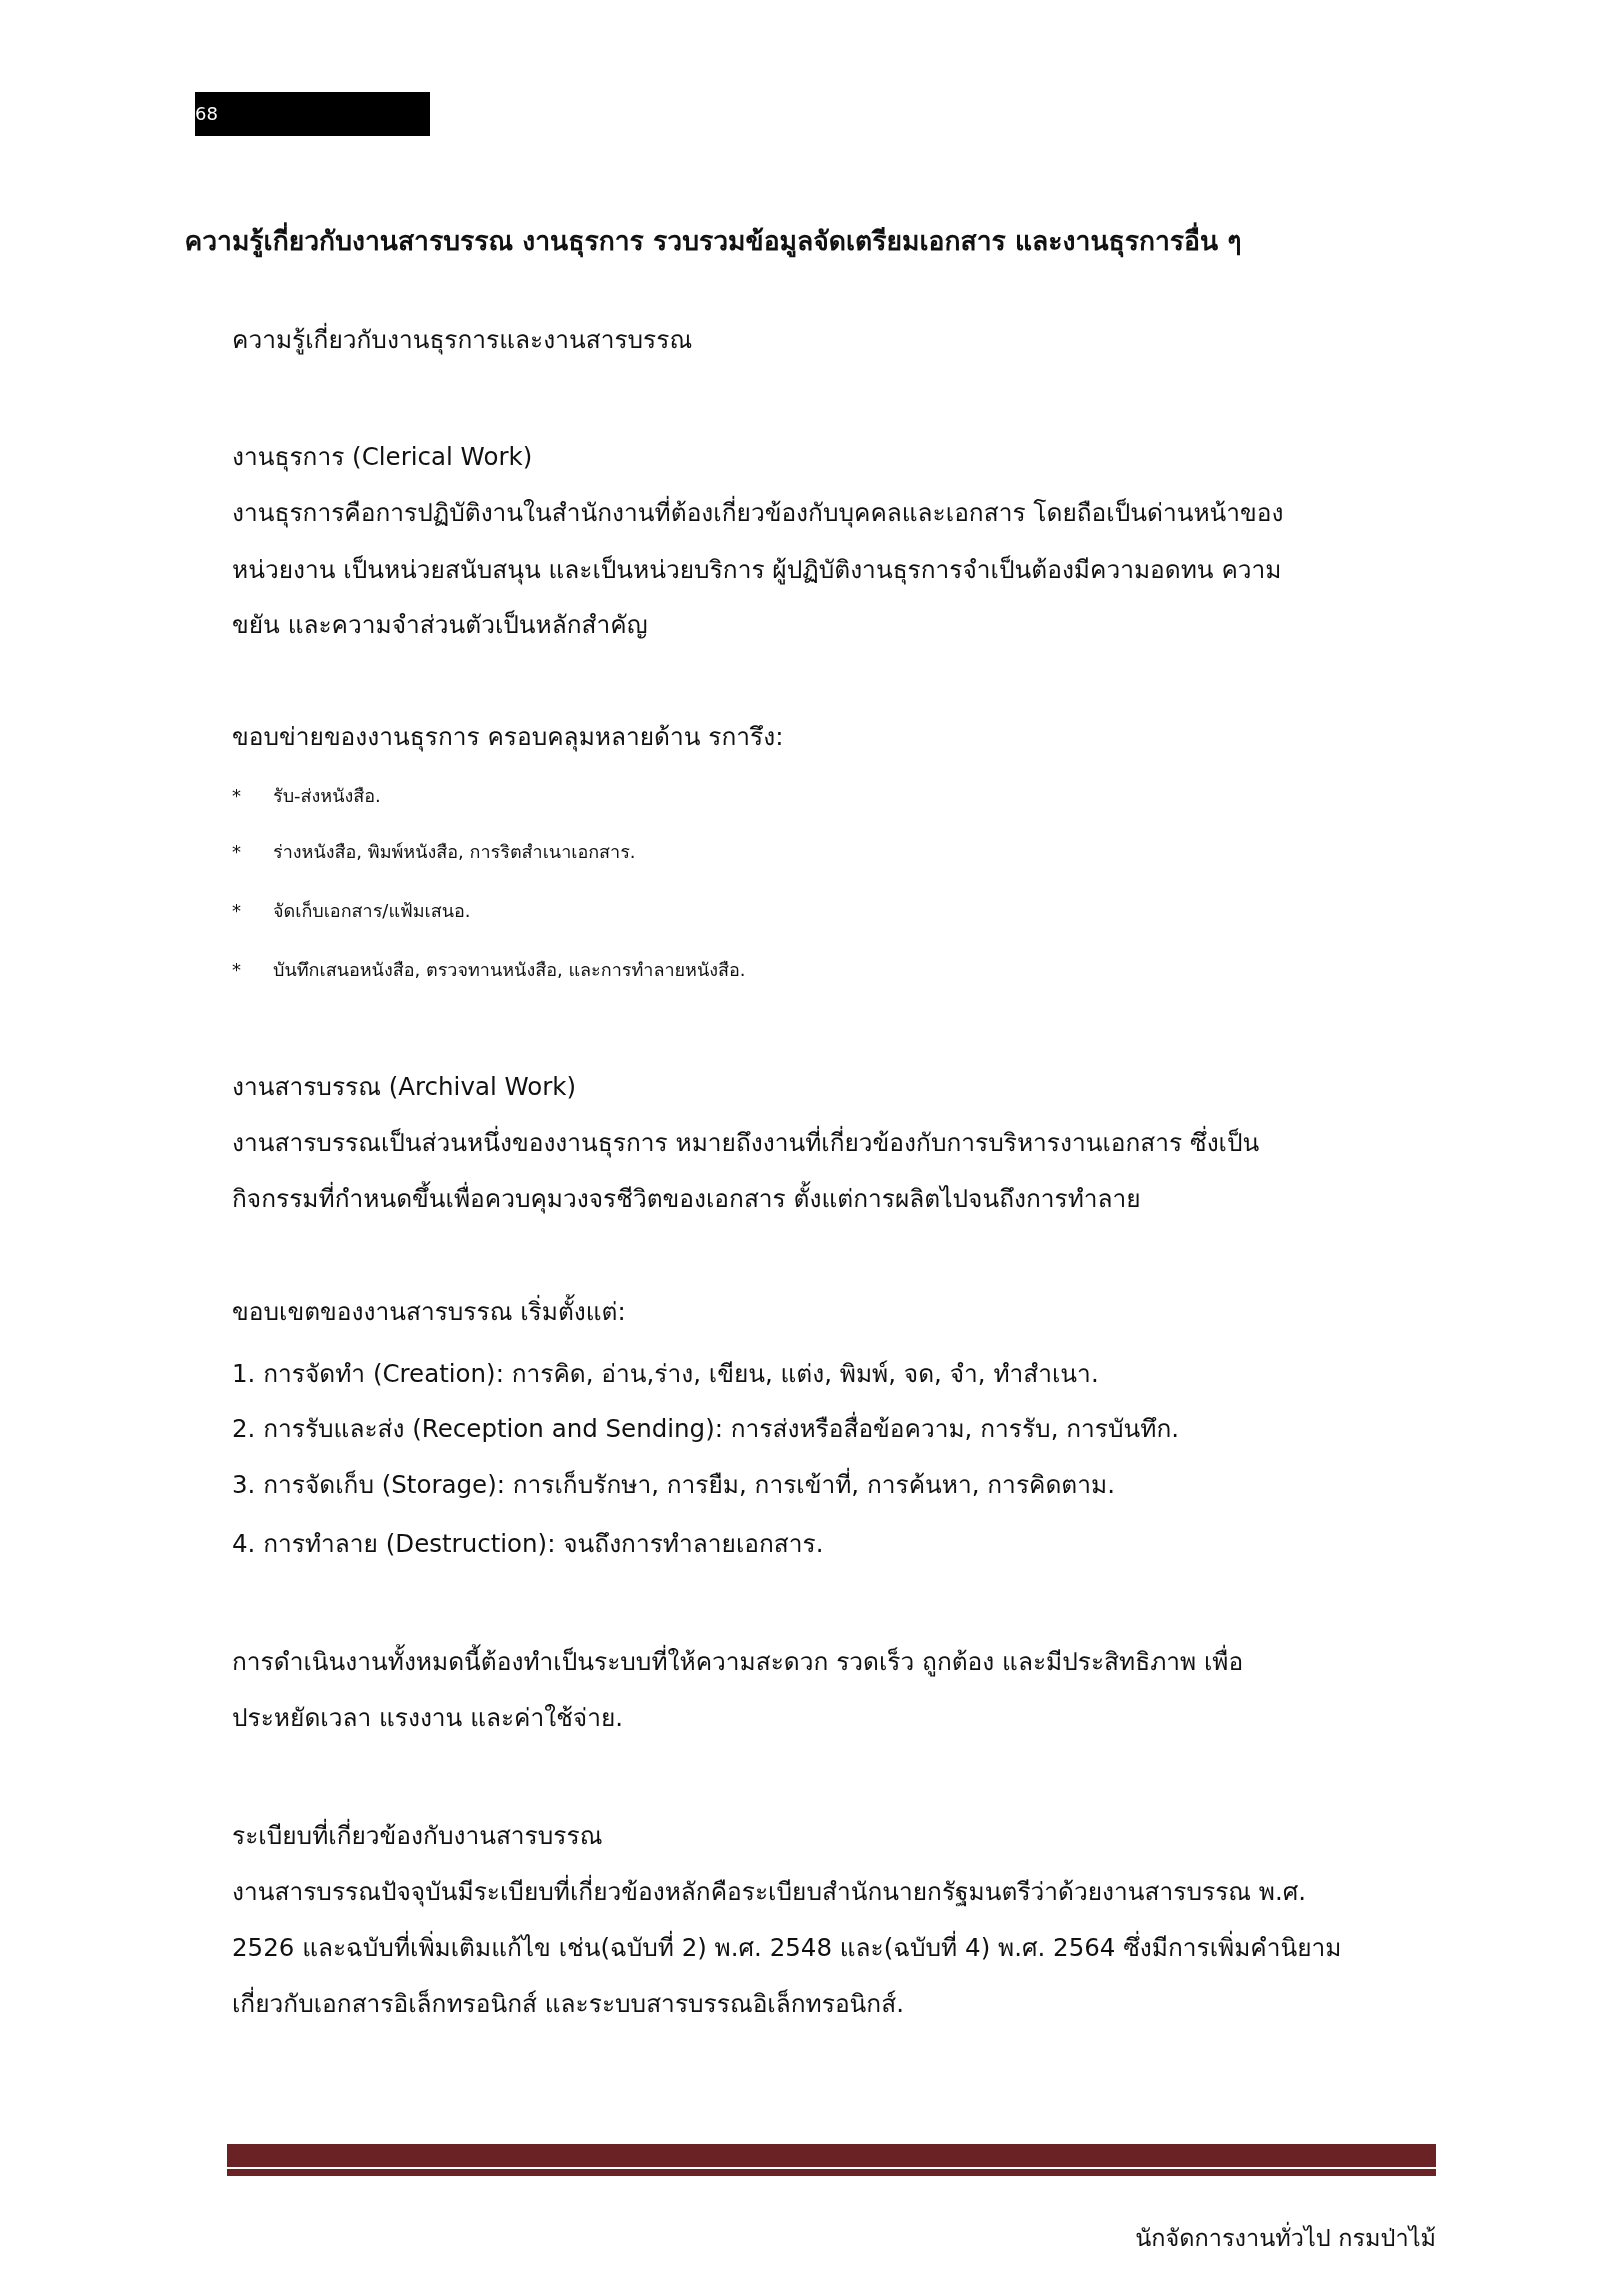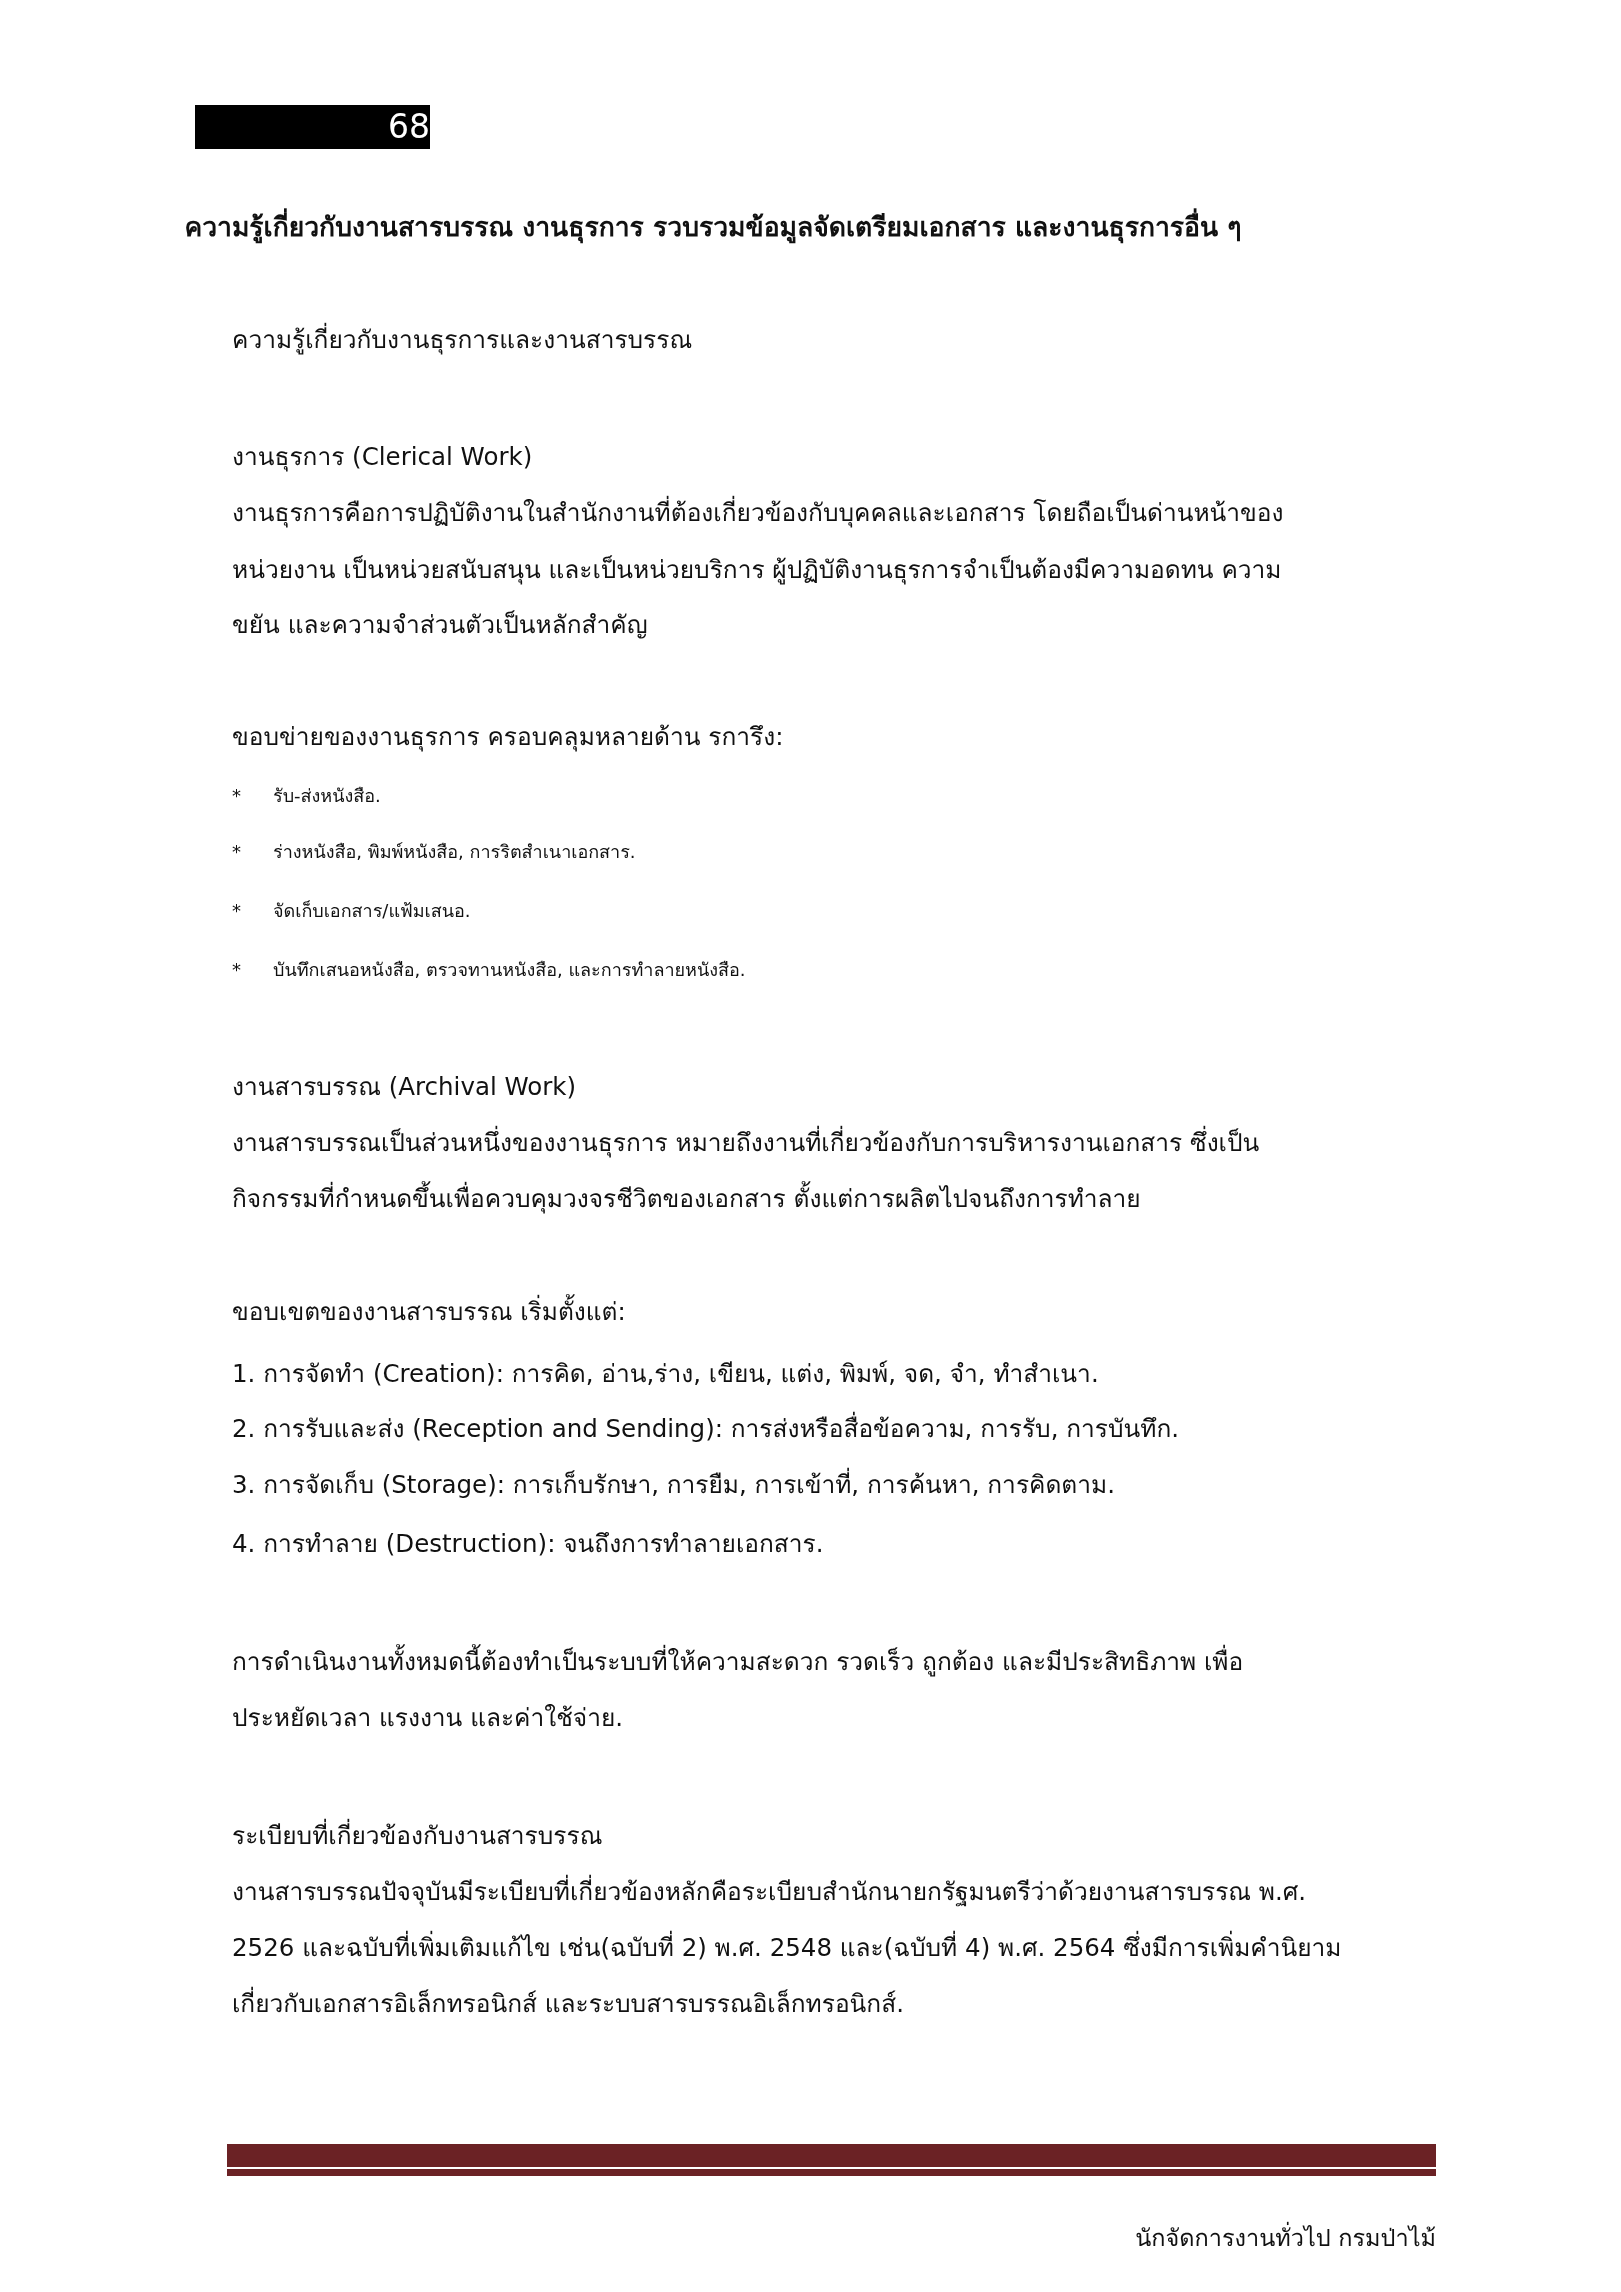--- a/index.html
+++ b/index.html
@@ -1,20 +1,20 @@
 <!DOCTYPE html>
 <html><head>
 <meta charset="utf-8">
 <style>
   html, body { margin:0; padding:0; background:#ffffff; }
   body { width:1621px; height:2293px; position:relative; overflow:hidden;
          font-family: "DejaVu Sans", "Liberation Sans", sans-serif; color:#111; }
   .pagebar { position:absolute; left:195px; top:92px; width:235px; height:44px; background:#000;
-             color:#fff; font-size:33px; line-height:44px; text-align:right;margin-top:13px; }
-  .title { position:absolute; left:0; width:1426px; top:204px; text-align:center;
+             color:#fff; font-size:18px; line-height:44px; text-align:left; }
+  .title { position:absolute; left:0; width:1426px; top:218px; text-align:center;
            font-size:26.5px; font-weight:bold; line-height:45px; white-space:nowrap; }
   .ln { position:absolute; left:232px; font-size:24.5px; line-height:39px; white-space:nowrap;text-align:center; }
   .bul { position:absolute; left:232px; font-size:18px; line-height:39px; white-space:nowrap; }
   .bul .star { display:inline-block; width:41px; }
   .footbar1 { position:absolute; left:227px; top:2144px; width:1209px; height:22.5px; background:#6b2225; }
   .footbar2 { position:absolute; left:227px; top:2169px; width:1209px; height:6.9px; background:#6b2225; }
   .foottext { position:absolute; right:185px; top:2219px; font-family:"DejaVu Serif", serif;
               font-size:23.5px; line-height:39px; white-space:nowrap; }
 </style>
 </head>

